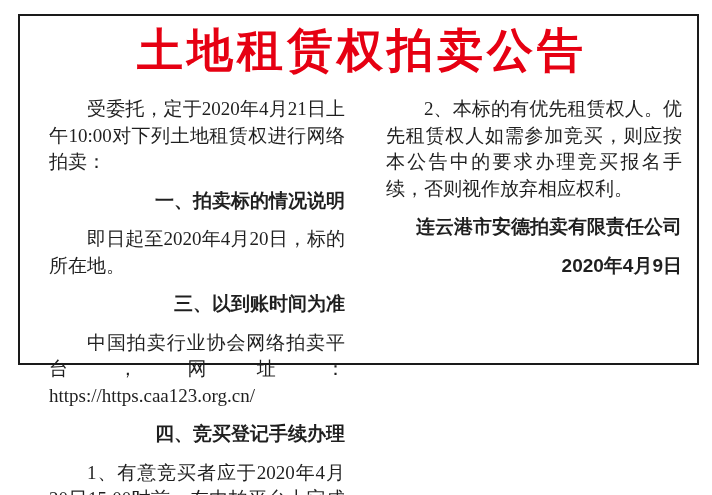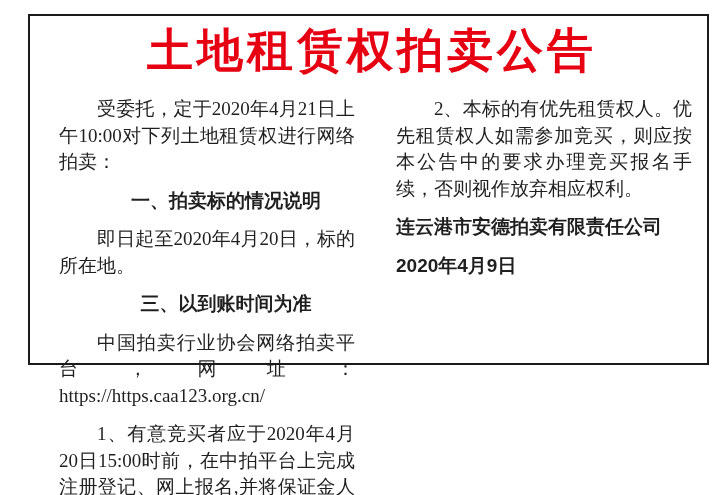--- a/index.html
+++ b/index.html
@@ -10,21 +10,21 @@
   .page {
     position: relative;
     width: 712px;
     height: 495px;
     background: #ffffff;
     font-family: "Liberation Serif", "DejaVu Serif", serif;
     overflow: hidden;
   }
   .sheet {
     position: absolute;
-    left: 28px;
+    left: 18px;
     top: 14px;
     width: 681px;
     height: 351px;
     border: 2px solid #1a1a1a;
     box-sizing: border-box;
     background: #ffffff;
     padding: 6px 10px 12px 17px;
   }
   .title {
     margin: 2px 0 8px 0;
@@ -53,43 +53,45 @@
   .col p {
     margin: 12px;
   }
   .indent {
     text-indent: 2em;
   }
   .heading {
     font-family: "Liberation Sans", "DejaVu Sans", sans-serif;
     font-weight: bold;
     text-indent: 2em;
-    text-align: center;
+    text-align: right;
   }
   .sig {
     font-family: "Liberation Sans", "DejaVu Sans", sans-serif;
     font-weight: bold;
+    text-align: right;
   }
 </style>
 </head>
 <body>
 
 <div class="page">
   <div class="sheet">
 
     <h1 class="title">土地租赁权拍卖公告</h1>
 
     <div class="columns">
 
       <div class="col">
         <p class="indent">受委托，定于2020年4月21日上午10:00对下列土地租赁权进行网络拍卖：</p>
         <p class="heading">一、拍卖标的情况说明</p>
         <p class="indent">即日起至2020年4月20日，标的所在地。</p>
         <p class="heading">三、以到账时间为准</p>
         <p class="indent"><span>中国拍卖行业协会网络拍卖平台，网址：</span><span>https://https.caa123.org.cn/</span></p>
+        <p class="heading">四、竞买登记手续办理</p>
         <p class="indent">1、有意竞买者应于2020年4月20日15:00时前，在中拍平台上完成注册登记、网上报名,并将保证金人民币伍万元</p>
       </div>
 
       <div class="col">
         <p class="indent">2、本标的有优先租赁权人。优先租赁权人如需参加竞买，则应按本公告中的要求办理竞买报名手续，否则视作放弃相应权利。</p>
         <p class="sig">连云港市安德拍卖有限责任公司</p>
         <p class="sig">2020年4月9日</p>
       </div>
 
     </div>

